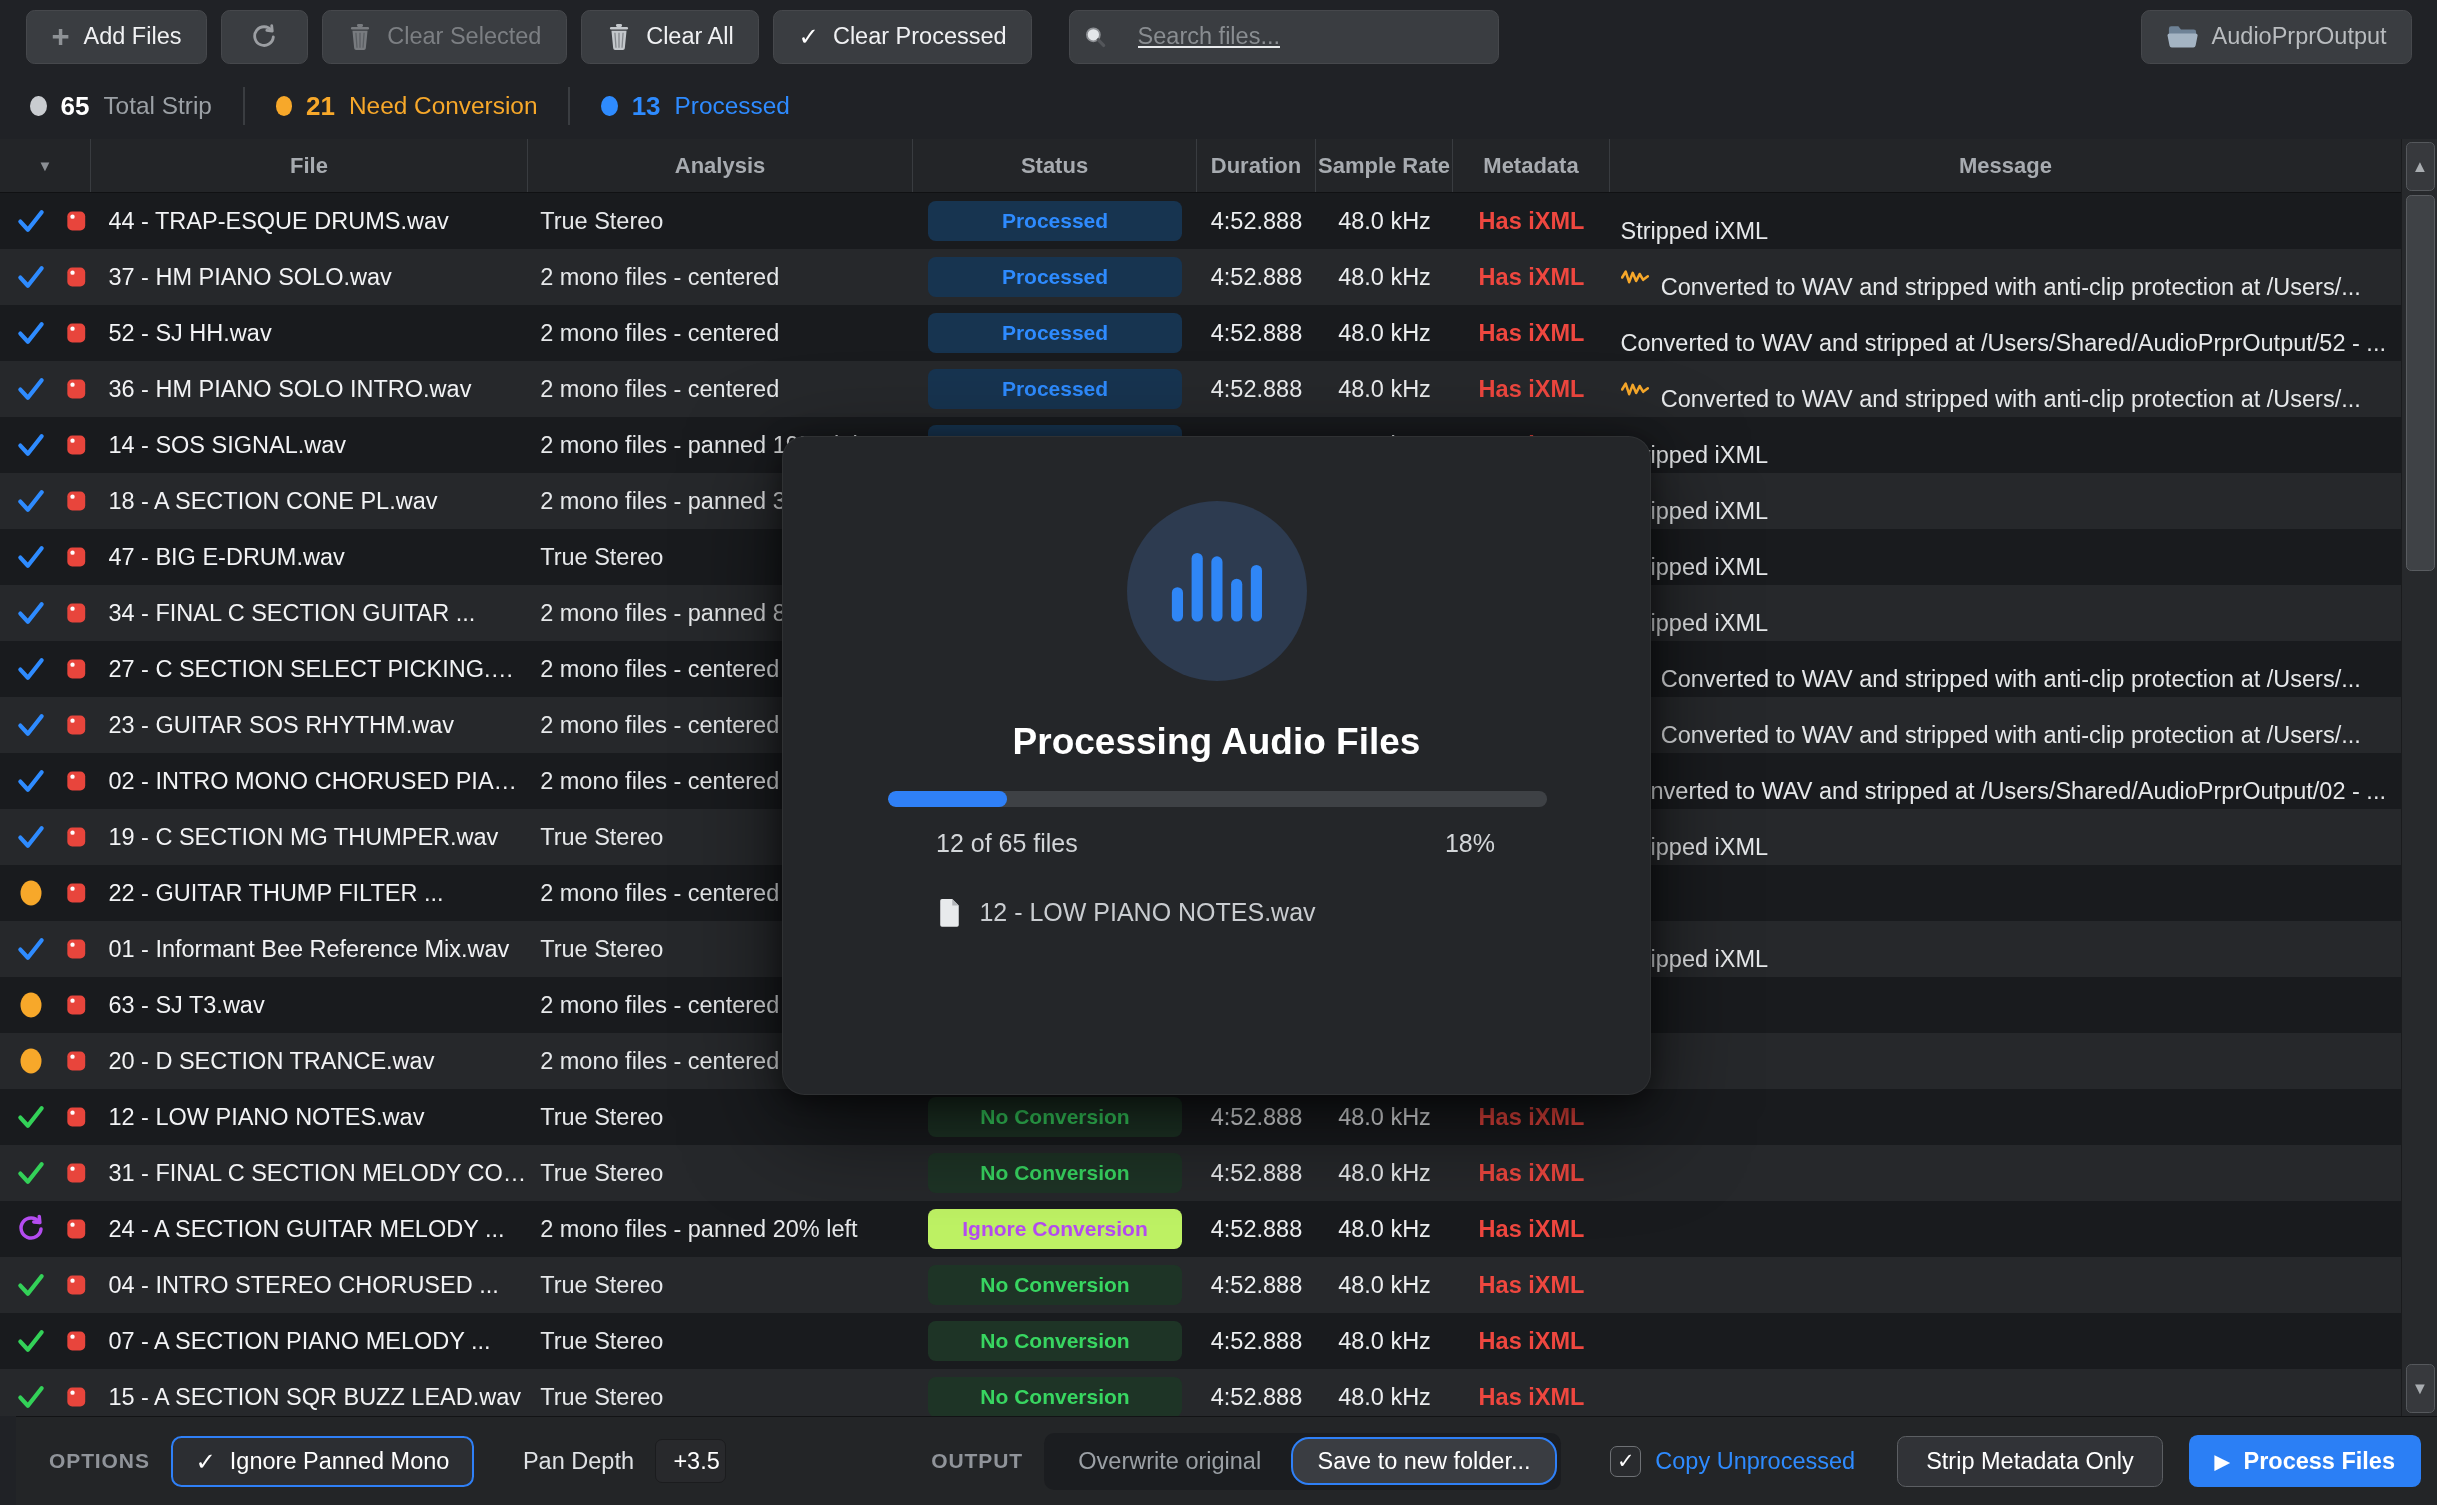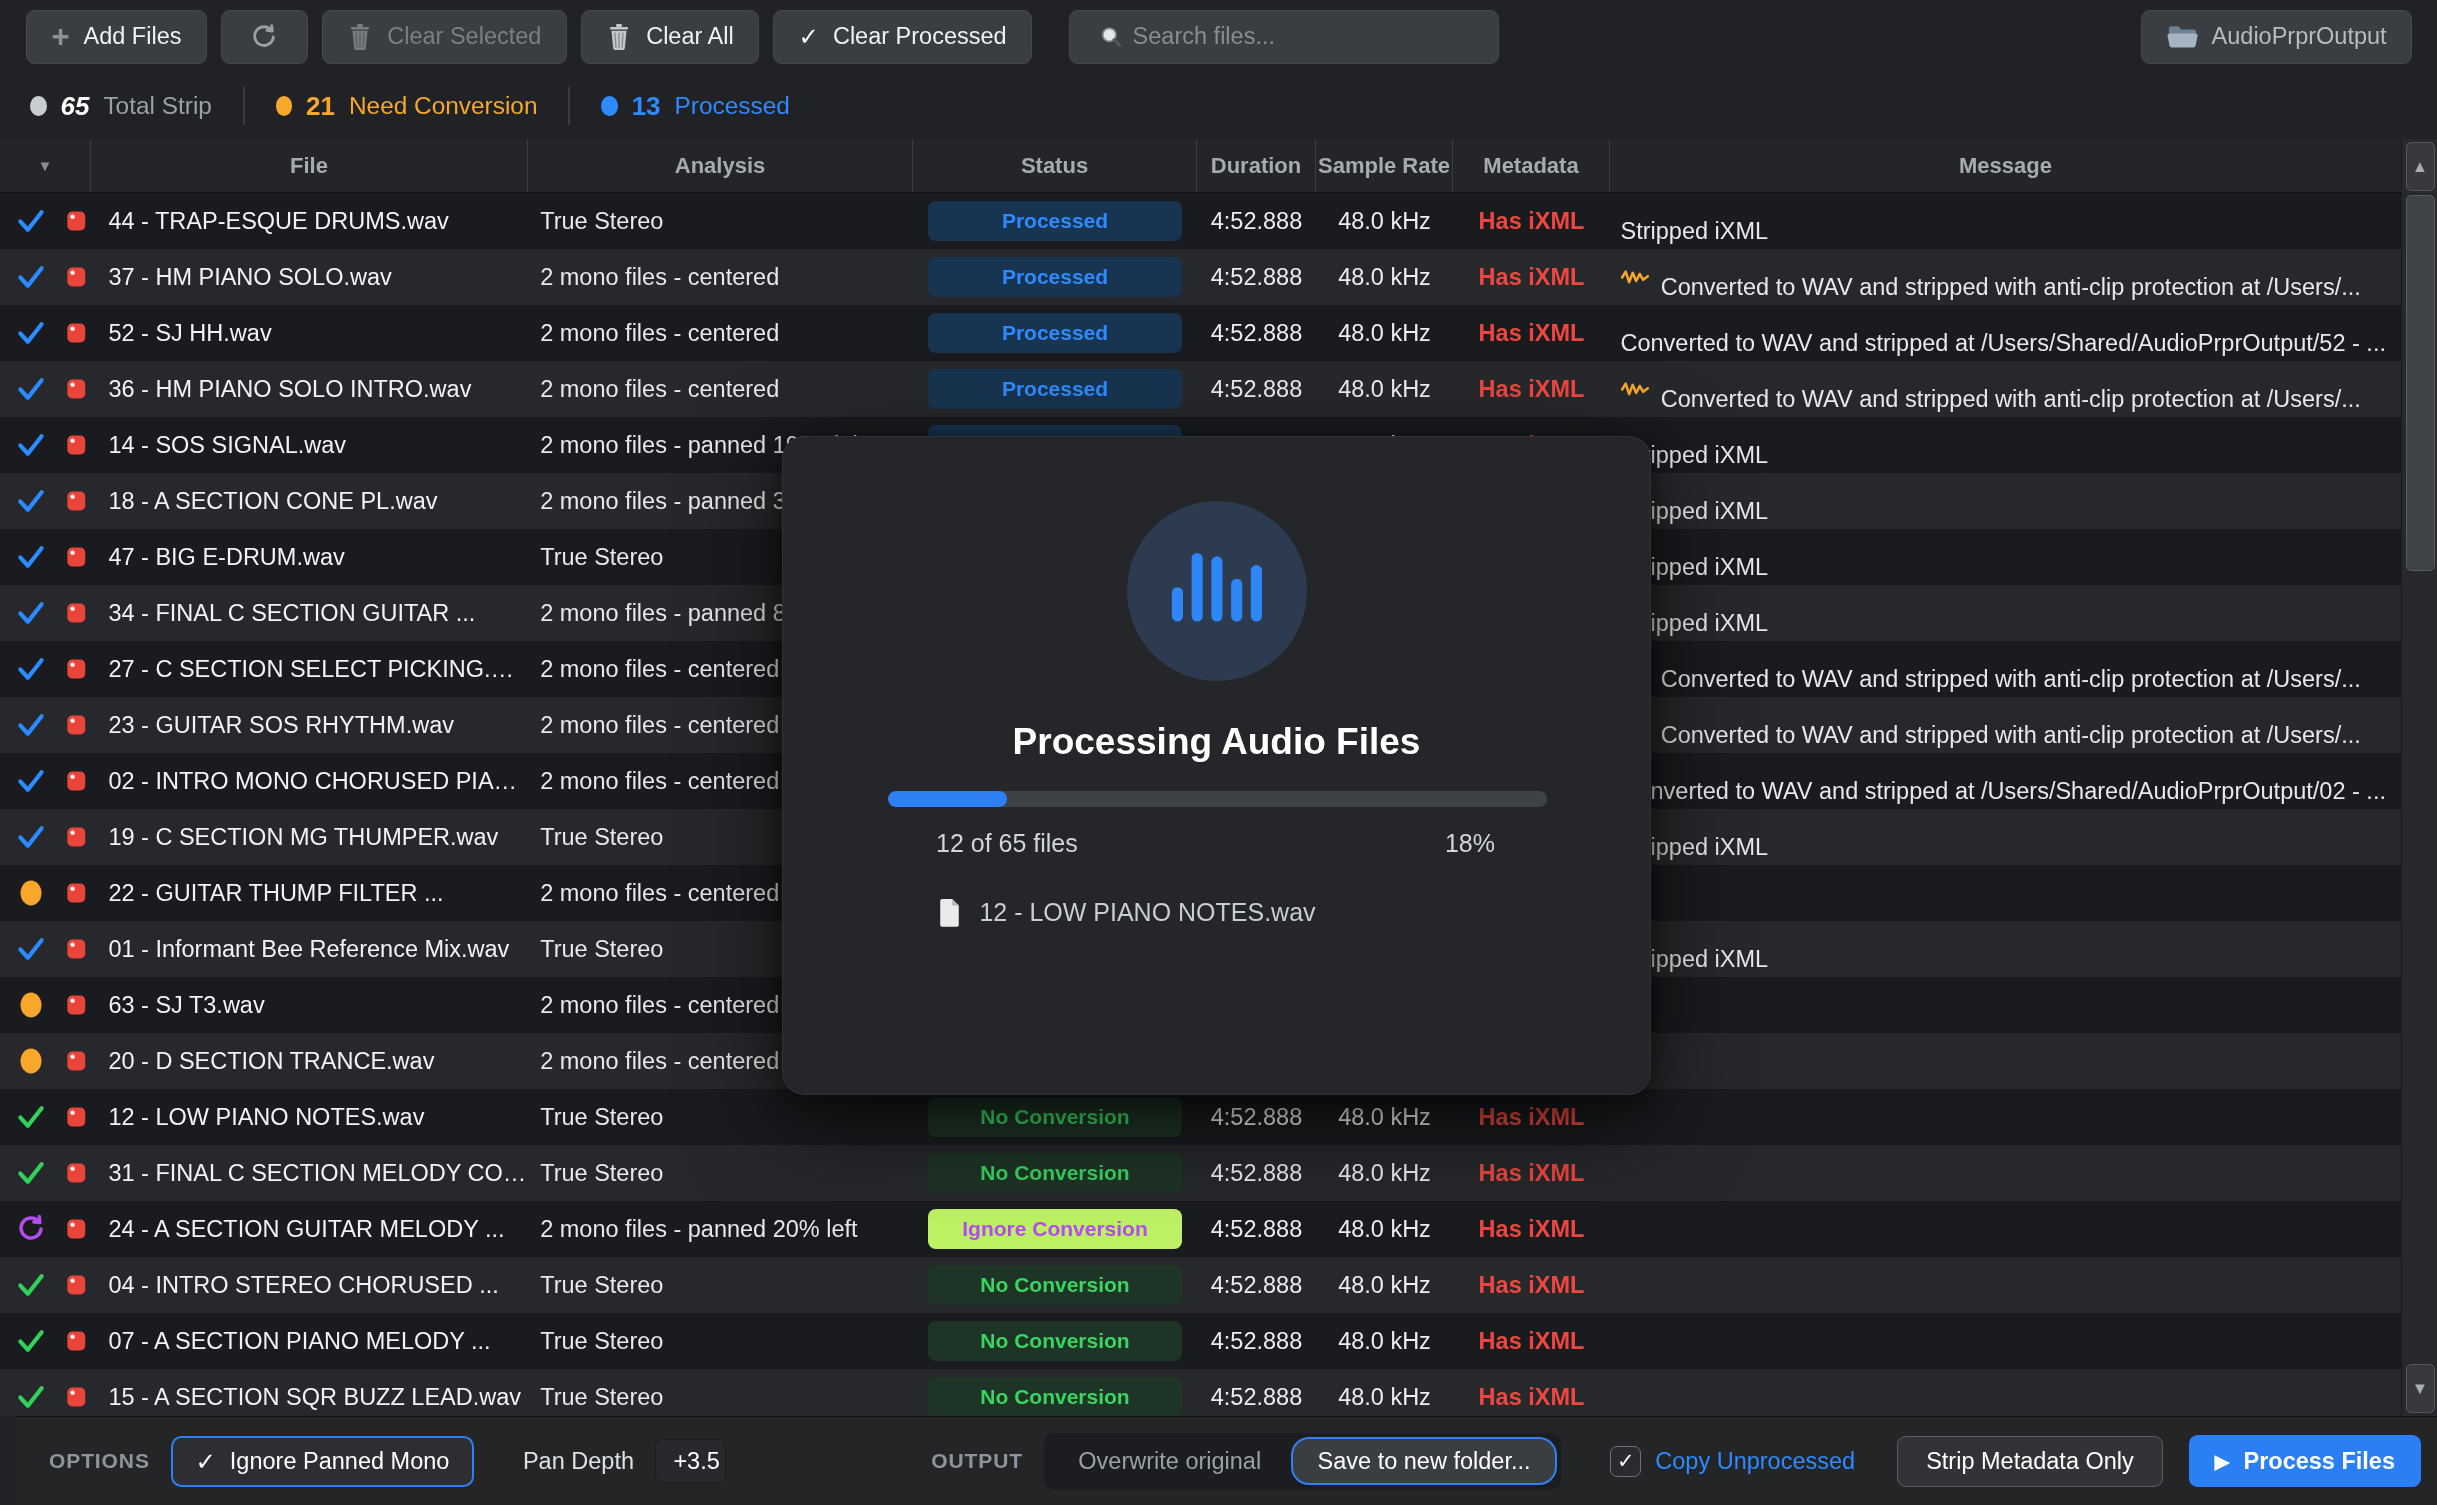--- a/index.html
+++ b/index.html
@@ -11,35 +11,35 @@
   .toolbar{position:absolute;left:0;top:0;right:0;height:73px;display:flex;align-items:center;
            gap:14px;padding:0 26px;}
   .tbtn{height:54px;background:#3a3d41;border:0.9px solid #46484c;border-radius:8.7px;color:#f0f1f3;
         font-size:23.5px;display:inline-flex;align-items:center;gap:14px;padding:0 24.4px;white-space:nowrap;}
   .tbtn.square{width:87px;justify-content:center;padding:0;}
   .tbtn.disabled{color:#7c7f83;}
   .tbtn.disabled svg{opacity:.45;}
   .plus{font-size:31px;color:#8e9296;line-height:0;font-weight:bold;}
   .chk{color:#fff;font-size:24.4px;}
   .search{margin-left:22.6px;width:430px;height:54px;background:#3a3d41;border:0.9px solid #46484c;
-          border-radius:8.7px;display:flex;align-items:center;gap:7px;padding:0 28px;}
+          border-radius:8.7px;display:flex;align-items:center;gap:28px;padding:0 12px;text-decoration:underline;}
   .search input{flex:1;background:transparent;border:none;outline:none;color:#e8eaec;font-size:23.5px;
                 font-family:inherit;}
   .search input::placeholder{color:#898d91;}
   .spacer{flex:1;}
   .tbtn.folderbtn{color:#b9bcbf;}
 
   
   .stats{position:absolute;top:73px;left:0;right:0;height:66px;display:flex;align-items:center;
          padding-left:30px;font-size:24.4px;}
   .stat{display:flex;align-items:center;gap:14px;}
   .dot{width:16.5px;height:20px;border-radius:50%;}
   .stat .v{font-weight:bold;font-size:26px;}
   .sep{width:1.7px;height:38px;background:#3a3d41;margin:0 31px;}
-  .s-total .v{color:#fff;font-style:italic;} .s-total .l{color:#9ba0a5;} .s-total .dot{background:#c9ccd0;}
+  .s-total .v{color:#fff;} .s-total .l{color:#9ba0a5;} .s-total .dot{background:#c9ccd0;}
   .s-need .v,.s-need .l{color:#f7a82a;} .s-need .dot{background:#f7a82a;}
   .s-proc .v,.s-proc .l{color:#2e8bff;} .s-proc .dot{background:#2e8bff;}
 
   
   .thead{position:absolute;top:139px;left:0;width:2401px;height:54px;background:#232528;
          display:grid;grid-template-columns:91px 437px 385px 284px 119px 137px 157px 1fr;
          border-bottom:1.7px solid #101113;}
   .th{display:flex;align-items:center;justify-content:center;color:#a7abb0;font-weight:bold;
       font-size:22px;border-right:0.9px solid #393c40;}
   .th:last-child{border-right:none;}

